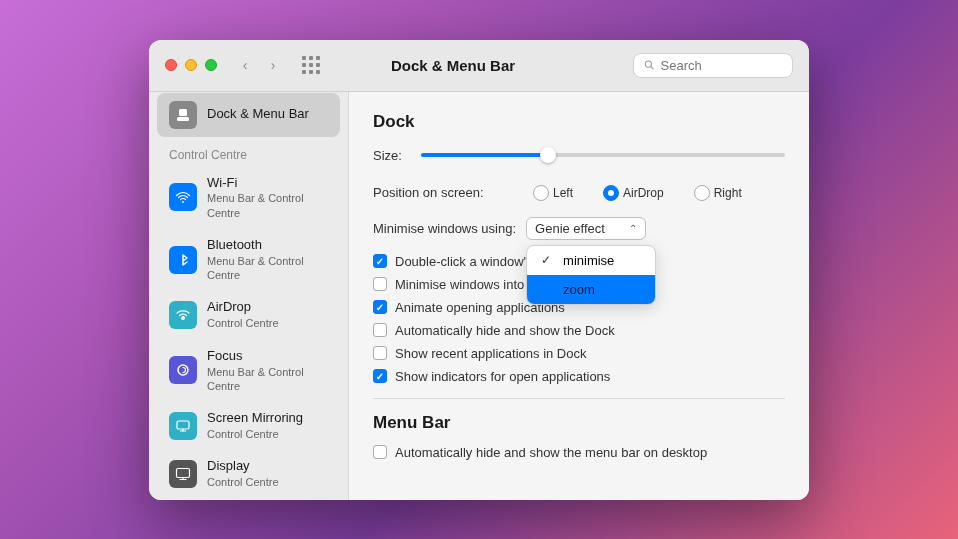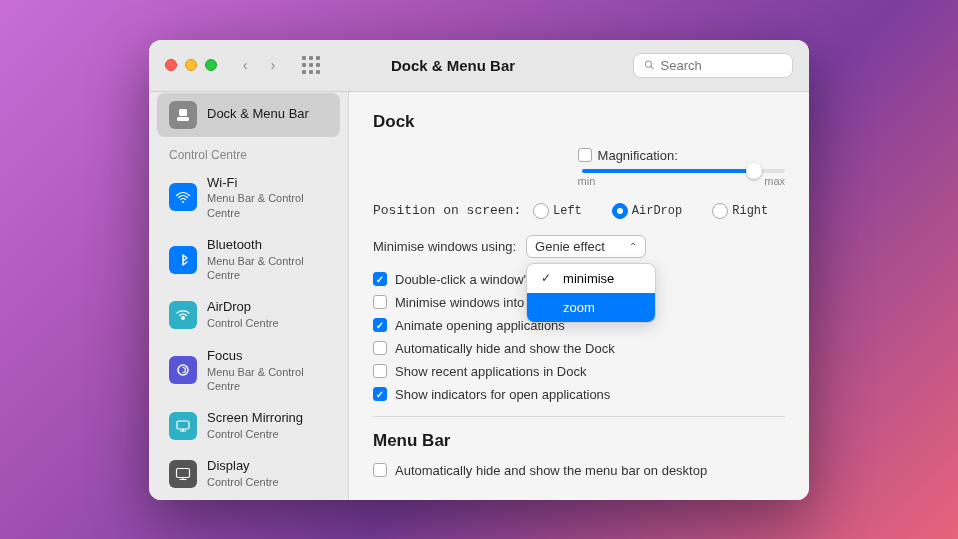--- a/index.html
+++ b/index.html
@@ -223,21 +223,20 @@
       top: -6px;
       transform: translateX(-50%);
     }
 
     
     .position-row {
       display: flex;
       align-items: center;
       gap: 0;
       margin-bottom: 16px;
-      font-family: Liberation Mono, monospace;
     }
     .position-label {
       font-size: 13px;
       color: #333;
       width: 160px;
     }
     .radio-group {
       display: flex;
       gap: 30px;
     }
@@ -305,21 +304,21 @@
     .dropdown-item {
       padding: 7px 14px;
       font-size: 13px;
       cursor: pointer;
       display: flex;
       align-items: center;
       gap: 8px;
     }
     .dropdown-item.selected-item {
       background: #007aff;
-      color: #ffffff;
+      color: #0f172a;
     }
     .dropdown-item .check-mark {
       font-size: 12px;
       color: #333;
       width: 14px;
     }
     .dropdown-item.selected-item .check-mark {
       color: white;
     }
 
@@ -524,38 +523,31 @@
       </div>
     </div>
 
     <div class="main-panel">
 
       <div class="section-title">Dock</div>
 
       <div style="display:flex; align-items:flex-start; gap:16px; margin-bottom:16px;">
 
         <div style="flex:1;">
-        </div>
-
-        <div style="flex:1.1;">
           <div style="display:flex; align-items:center; margin-bottom:6px;">
-            <div class="checkbox unchecked"></div>
-            <span style="font-size:13px; color:#333; margin-left:6px;">Magnification:</span>
-          </div>
-          <div style="padding-left:4px; position:relative;">
-            <div class="slider-track" style="background:#e0e0e0;">
-              <div class="slider-fill" style="width:85%; background:#007aff;"></div>
-              <div class="slider-thumb" style="left:85%;"></div>
+            <span style="font-size:13px; color:#333; width:40px;">Size:</span>
+            <div style="flex:1; position:relative; margin-left:8px;">
+              <div class="slider-track">
+                <div class="slider-fill" style="width:35%;"></div>
+                <div class="slider-thumb" style="left:35%;"></div>
+              </div>
             </div>
           </div>
-          <div style="display:flex; justify-content:space-between; font-size:11px; color:#888; margin-top:2px;">
-            <span>min</span>
-            <span>max</span>
-          </div>
-        </div>
+        </div>
+
       </div>
 
       <div class="position-row">
         <span class="position-label">Position on screen:</span>
         <div class="radio-group">
           <div class="radio-option">
             <div class="radio-circle"></div>
             <span class="radio-text">Left</span>
           </div>
           <div class="radio-option">

